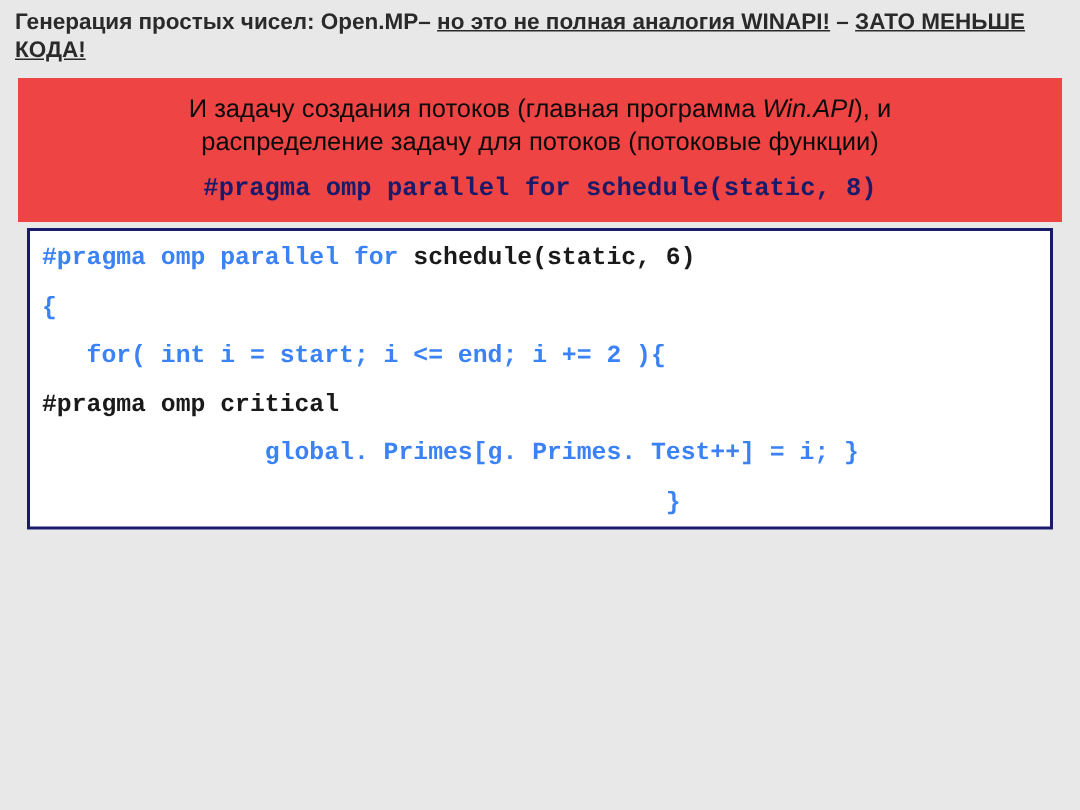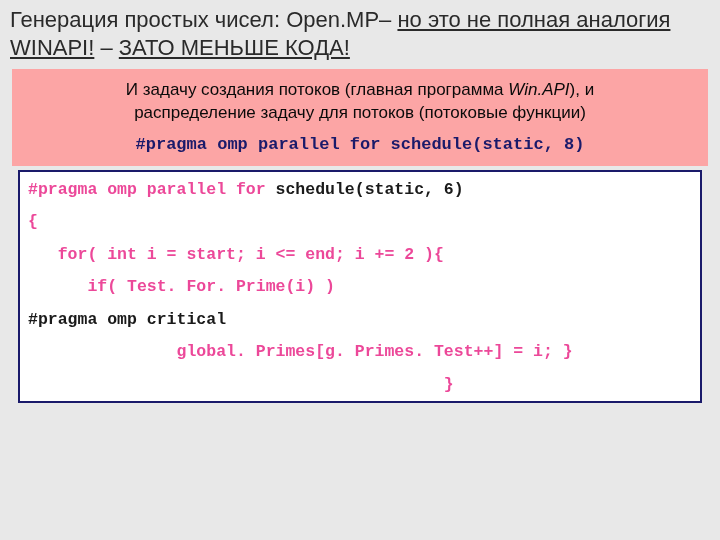--- a/index.html
+++ b/index.html
@@ -10,29 +10,29 @@
     font-family: Verdana, Geneva, sans-serif;
     overflow: hidden;
   }
   .slide {
     width: 720px;
     height: 540px;
     background: #e8e8e8;
     padding: 6px 10px 10px 10px;
   }
   .title {
-    font-size: 22px;
-    font-weight: normal;
+    font-size: 15px;
+    font-weight: bold;
     line-height: 1.25;
     color: #2a2a2a;
     margin-bottom: 8px;
   }
   .title .u { text-decoration: underline; }
   .banner {
-    background: #fca5a5;
+    background: #ef4444;
     padding: 10px 14px 12px 14px;
     margin: 0 2px 4px 2px;
   }
   .banner-text {
     color: #0a0a0a;
     font-size: 17px;
     text-align: center;
     line-height: 1.35;
   }
   .banner-text .ital { font-style: italic; }
@@ -50,21 +50,21 @@
     margin: 0 8px 0 8px;
     padding: 10px 8px 6px 8px;
     font-family: "Courier New", monospace;
     font-size: 16.5px;
     color: #1a1a1a;
     line-height: 1.0;
   }
   .codebox .line { white-space: pre; margin-bottom: 16px; }
   .codebox .line:last-child { margin-bottom: 2px; }
   .codebox .b { font-weight: bold; }
-  .codebox .navy { color: #ec4899; }
+  .codebox .navy { color: #3b82f6; }
 </style>
 </head>
 <body>
 
 <div class="slide">
 
   <div class="title">
     <span>Генерация простых чисел:  Open.MP</span><span>– </span><span class="u">но это не полная аналогия WINAPI!</span><span> – </span><span class="u">ЗАТО МЕНЬШЕ КОДА!</span>
   </div>
 
@@ -73,19 +73,18 @@
       <span>И задачу создания потоков (главная программа </span><span class="ital">Win.API</span><span>), и</span><br>
       <span>распределение задачу для потоков (потоковые функции)</span><br>
     </div>
     <div class="banner-code">#pragma omp parallel for schedule(static, 8)</div>
   </div>
 
   <div class="codebox">
     <div class="line b"><span class="navy">#pragma omp parallel for </span><span>schedule(static, 6)</span></div>
     <div class="line b navy">{</div>
     <div class="line b navy">   for( int i = start; i &lt;= end; i += 2 ){</div>
-    <div class="line b navy">      if( Test. For. Prime(i) )</div>
     <div class="line b">#pragma omp critical</div>
     <div class="line b navy">               global. Primes[g. Primes. Test++] = i; }</div>
     <div class="line b navy">                                          }</div>
   </div>
 
 </div>
 
 </body></html>

